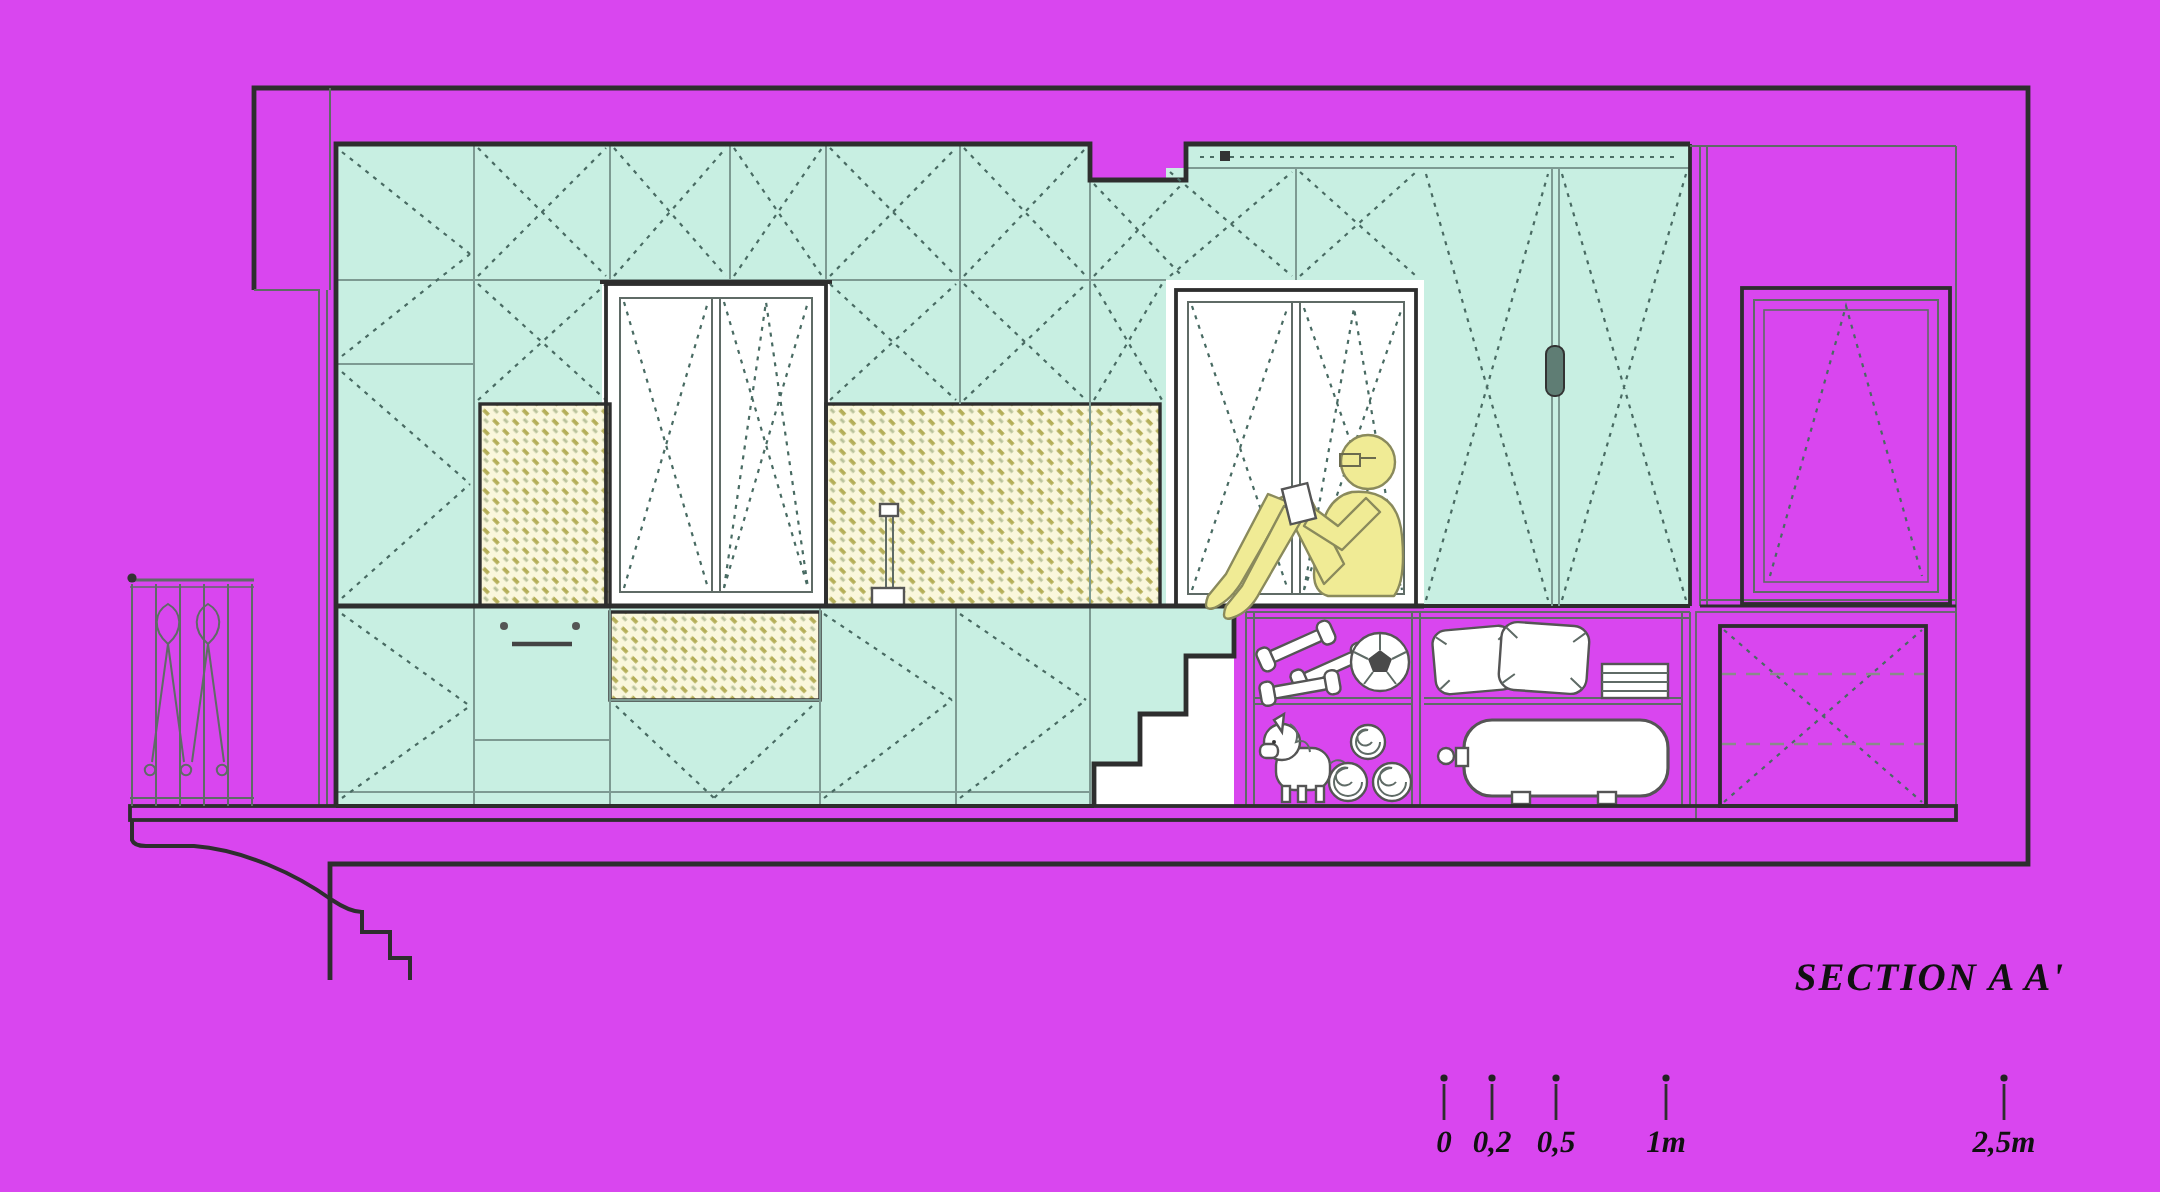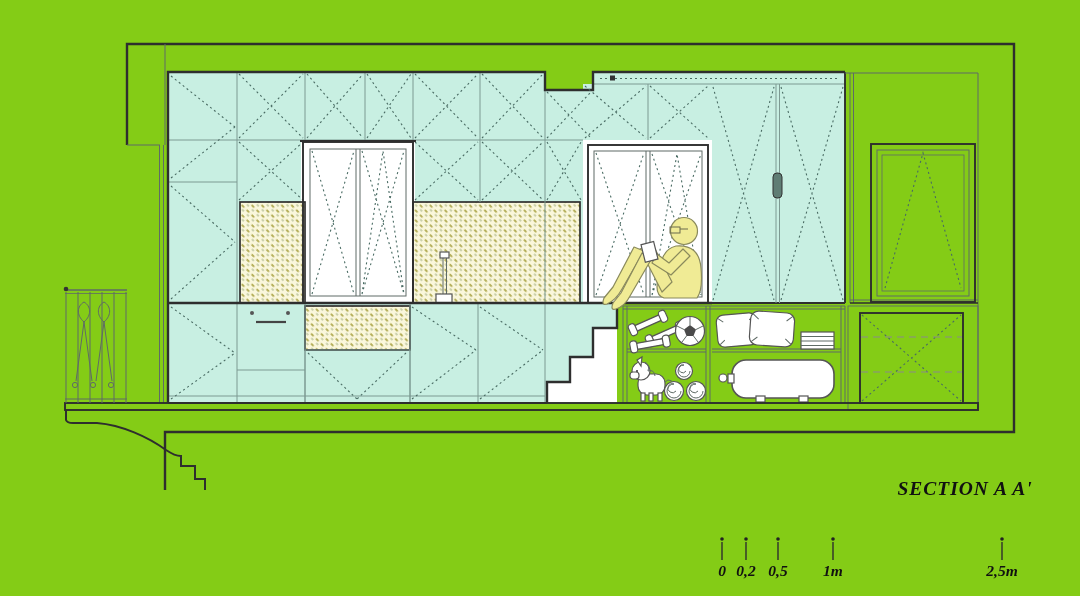--- a/index.html
+++ b/index.html
@@ -1,16 +1,16 @@
 <!DOCTYPE html>
 <html style="--cabinet-teal: #c8efe2; --hatch-cream: #faf7dc; --hatch-olive: #b4ae58; --hatch-sage: #b9c29a; --figure-yellow: #f0eb95; --outline: #2e2e2e;"><head>
 <meta charset="utf-8">
 <style>
   html,body{margin:0;padding:0;background:#fff;}
-  .stage{position:relative;width:1080px;height:596px;background:#84cc16;overflow:hidden;
+  .stage{position:relative;width:1080px;height:596px;background:#d946ef;overflow:hidden;
          font-family:"Liberation Serif","DejaVu Serif",serif;}
   svg{display:block;}
   .ln   {stroke:var(--outline,#2e2e2e);fill:none;stroke-width:1.6;}
   .thk  {stroke-width:2.4;}
   .md   {stroke-width:1.9;}
   .gr   {stroke:#7d9a92;stroke-width:1;fill:none;}
   .gr2  {stroke:#5f6b66;stroke-width:1;fill:none;}
   .dot  {stroke:#496b63;stroke-width:1.1;stroke-dasharray:2 3;fill:none;}
   .dash {stroke:#8a8a8a;stroke-width:1.2;stroke-dasharray:7 5;fill:none;}
   .teal {fill:var(--cabinet-teal,#c8efe2);}

